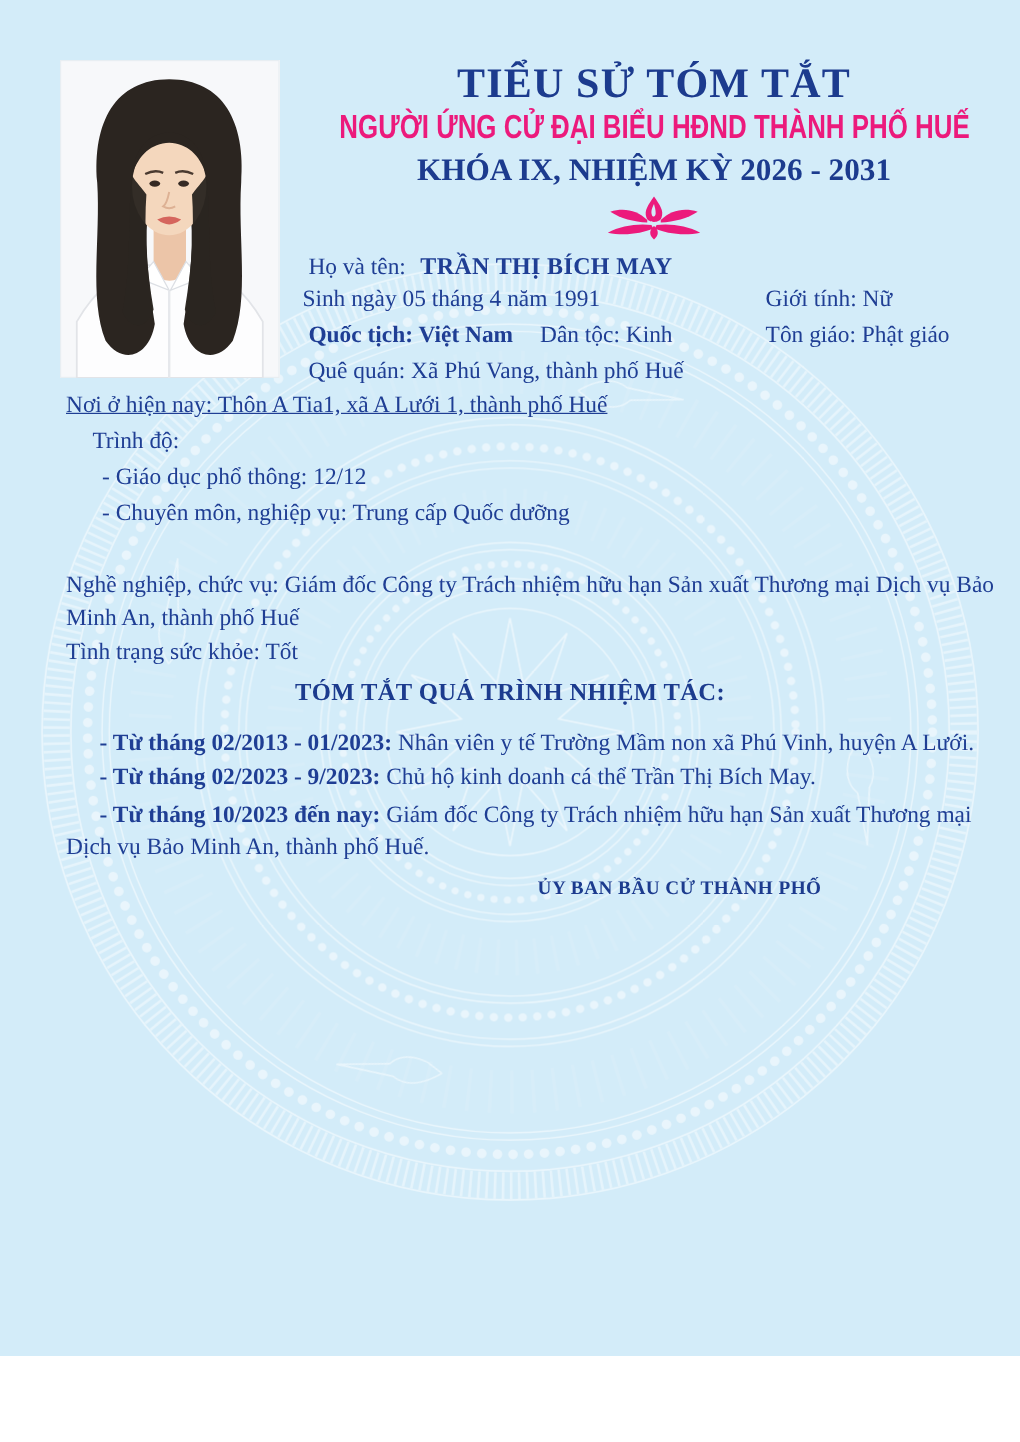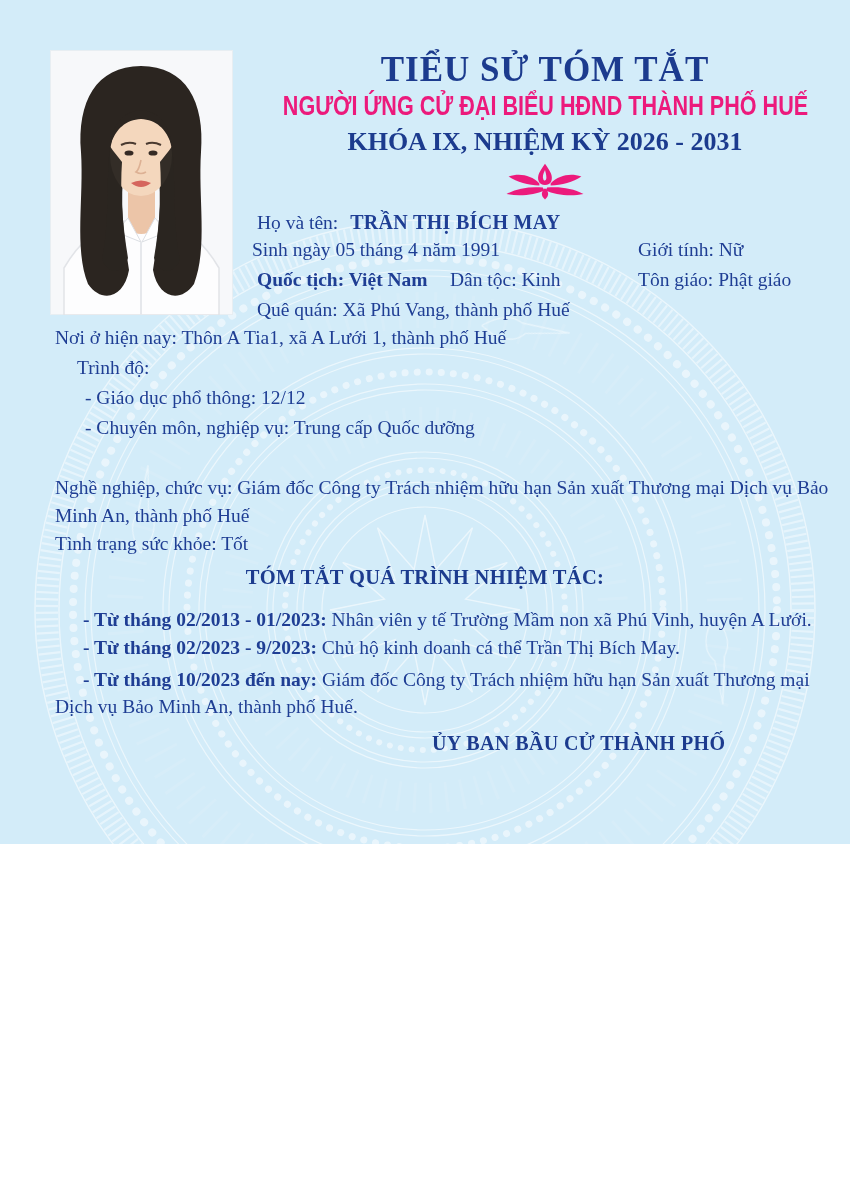--- a/index.html
+++ b/index.html
@@ -1,17 +1,17 @@
 <!DOCTYPE html>
 <html><head>
 <meta charset="utf-8">
 <style>
   html,body{margin:0;padding:0;}
   .page{
-    position:relative; width:850px; height:844px;
+    position:relative; width:850px; height:1130px;
     background:#d3ecf9; overflow:hidden;
     font-family:"Liberation Serif", serif;
     color:#1f3e94;
   }
   
   .watermark{position:absolute; left:0; top:0; pointer-events:none;}
   
   .photo{position:absolute; left:50px; top:50px; width:183px; height:265px;}
   
   .header{position:absolute; left:238px; top:52px; width:614px; text-align:center;}
@@ -21,22 +21,22 @@
       color:#ec1a7c; white-space:nowrap; transform:scale(0.83,1.07); transform-origin:center;}
   .t3{margin-top:7px; font-size:26px; line-height:30px; font-weight:bold; color:#1c3b8e; white-space:nowrap;}
   .lotus{margin-top:5px;}
   
   .row{position:absolute; font-size:19.5px; line-height:30px; white-space:nowrap;}
   .para{position:absolute; font-size:19.5px;}
   .bold{font-weight:bold;}
   .name-val{font-weight:bold; font-size:20px; margin-left:12px; letter-spacing:0.3px;}
   .section-heading{position:absolute; left:0; width:850px; text-align:center;
       font-size:20.5px; font-weight:bold; letter-spacing:0.3px; color:#1c3b8e;}
-  .committee{position:absolute; font-size:20px; font-weight:bold; letter-spacing:0.4px;
-      color:#1c3b8e; white-space:nowrap;}
+  .committee{position:absolute; font-size:16px; font-weight:bold; letter-spacing:0.4px;
+      color:#1c3b8e; white-space:nowrap;margin-left:16px;}
 </style>
 </head>
 <body>
 
 <div class="page">
 
   <svg class="watermark" width="850" height="1202" viewBox="0 0 850 1202">
     <g transform="translate(425,610)" fill="none" stroke="#ffffff" opacity="0.55">
       <circle r="390" stroke-width="1.4"></circle>
       <circle r="378" stroke-width="22" stroke-dasharray="2.2 4.6" opacity="0.8"></circle>
@@ -125,21 +125,21 @@
 
   <div class="row" style="left:252px; top:235px;">Sinh ngày 05 tháng 4 năm 1991</div>
   <div class="row" style="left:638px; top:235px;">Giới tính: Nữ</div>
 
   <div class="row" style="left:257px; top:265px;font-weight:bold;">Quốc tịch: Việt Nam</div>
   <div class="row" style="left:450px; top:265px;">Dân tộc: Kinh</div>
   <div class="row" style="left:638px; top:265px;">Tôn giáo: Phật giáo</div>
 
   <div class="row" style="left:257px; top:295px;">Quê quán: Xã Phú Vang, thành phố Huế</div>
 
-  <div class="row" style="left:55px; top:323px;">Nơi ở hiện nay: Thôn A Tia1, xã A Lưới 1, thành phố Huế</div>
+  <div class="row" style="left:55px; top:323px;text-decoration:underline;">Nơi ở hiện nay: Thôn A Tia1, xã A Lưới 1, thành phố Huế</div>
   <div class="row" style="left:55px; top:353px;margin-left:22px;">Trình độ:</div>
   <div class="row" style="left:85px; top:383px;">- Giáo dục phổ thông: 12/12</div>
   <div class="row" style="left:85px; top:413px;">- Chuyên môn, nghiệp vụ: Trung cấp Quốc dưỡng</div>
 
   <div class="para" style="left:55px; top:474px; width:790px; line-height:27.5px;">Nghề nghiệp, chức vụ: Giám đốc Công ty Trách nhiệm hữu hạn Sản xuất Thương mại Dịch vụ Bảo Minh An, thành phố Huế</div>
 
   <div class="row" style="left:55px; top:529px;">Tình trạng sức khỏe: Tốt</div>
 
   <div class="section-heading" style="top:566px;">TÓM TẮT QUÁ TRÌNH NHIỆM TÁC:</div>
 

